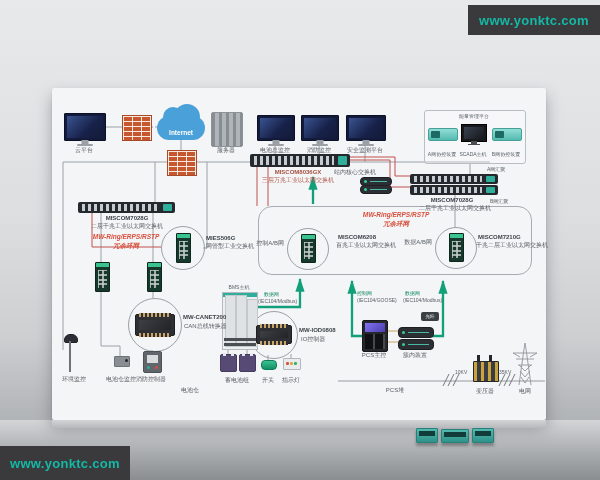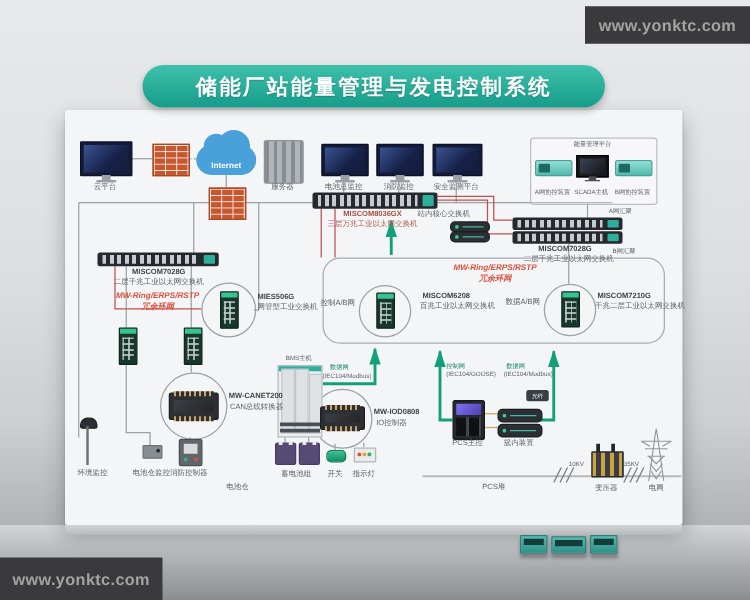--- a/index.html
+++ b/index.html
@@ -1,21 +1,21 @@
 <!DOCTYPE html>
 <html><head>
 <meta charset="utf-8">
 <style>
   html,body{margin:0;padding:0;width:600px;height:480px;overflow:hidden;
     font-family:"Liberation Sans","DejaVu Sans",sans-serif;}
   #stage{position:relative;width:600px;height:480px;
     background:linear-gradient(180deg,#e8e9eb 0%,#dcdee0 45%,#cdcfd1 70%,#b0b3b6 88%,#8e9194 100%);}
   .abs{position:absolute;}
   
-  .wm{position:absolute;background:#3a3a3c;color:#a3a3a3;font-weight:bold;font-size:13px;
+  .wm{position:absolute;background:#3a3a3c;color:#14b8a6;font-weight:bold;font-size:13px;
       display:flex;align-items:center;justify-content:center;z-index:40;letter-spacing:.3px;}
   
   #board{position:absolute;left:52px;top:88px;width:494px;height:332px;background:#f4f5f7;
     border-radius:2px;box-shadow:0 8px 16px rgba(40,44,48,.35),0 1px 2px rgba(0,0,0,.15);z-index:1;}
   #board-lip{position:absolute;left:52px;top:420px;width:494px;height:8px;
     background:linear-gradient(180deg,#d2d4d6,#b6b9bb);z-index:2;}
   #banner{position:absolute;left:114px;top:52px;width:370px;height:34px;border-radius:17px;
     background:linear-gradient(180deg,#3ec1ab,#169c8a);box-shadow:0 3px 6px rgba(0,0,0,.25);
     display:flex;align-items:center;justify-content:center;color:#fff;font-weight:bold;
     font-size:17px;letter-spacing:2px;z-index:30;text-shadow:0 1px 1px rgba(0,0,0,.2);}
@@ -109,23 +109,20 @@
 
   <div class="wm" style="left:468px;top:5px;width:132px;height:30px;">
     <span>www.yonktc.com</span>
   </div>
   <div class="wm" style="left:0;top:446px;width:130px;height:34px;">
     <span>www.yonktc.com</span>
   </div>
 
   <div id="board"></div>
   <div id="board-lip"></div>
-  <div id="banner">
-    <span>储能厂站能量管理与发电控制系统</span>
-  </div>
 
   <svg class="wires" width="600" height="480" viewBox="0 0 600 480">
     <defs>
       <marker id="arr" markerWidth="7" markerHeight="5" refX="5.5" refY="2" orient="auto">
         <path d="M0,0 L6,2 L0,4 Z" fill="#12a07b"></path>
       </marker>
     </defs>
     <g stroke="#9aa2a8" stroke-width="1" fill="none">
       <path d="M103,127 H122"></path>
       <path d="M151,127 H157" stroke-dasharray="2,2"></path>

